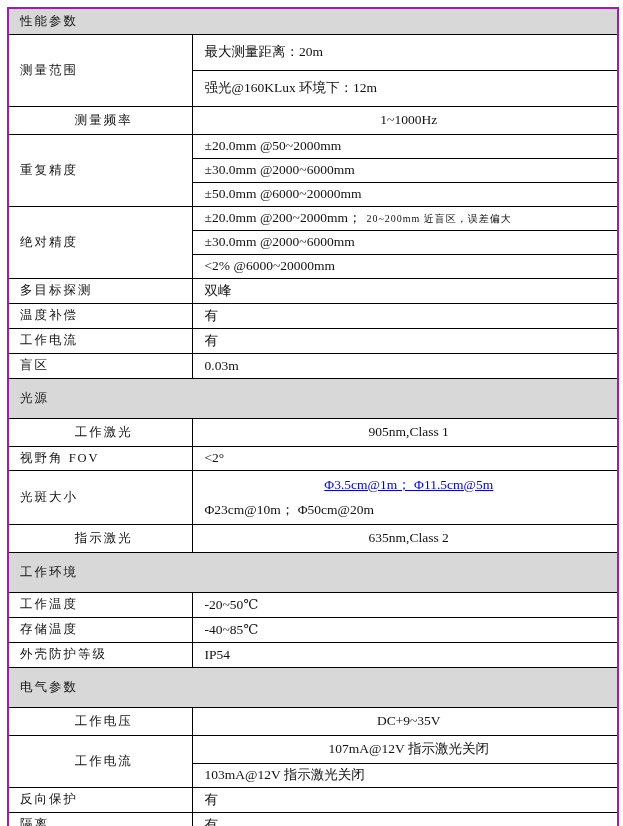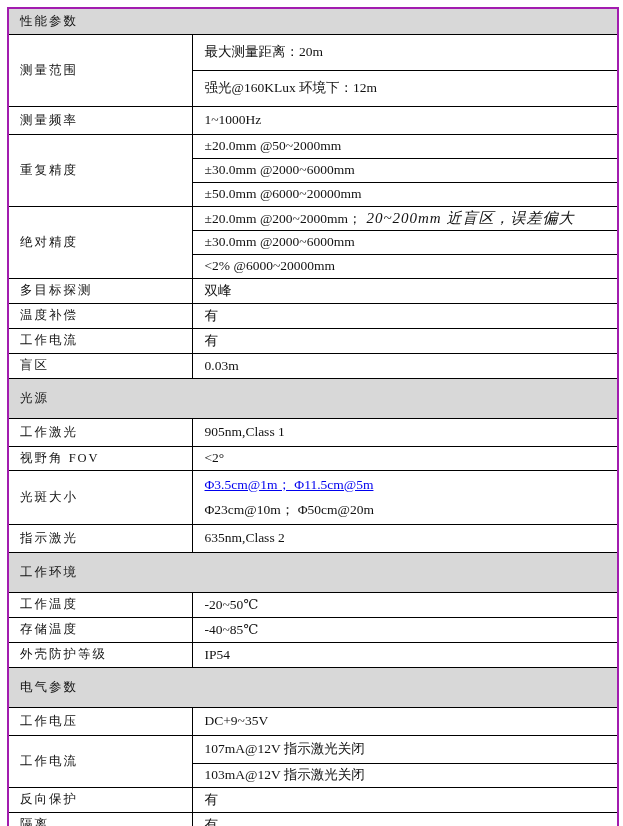--- a/index.html
+++ b/index.html
@@ -33,35 +33,35 @@
     font-size:13.5px;
   }
   td.sechead{
     background:#d8d8d8;
     padding:2px 4px 2px 11px;
     font-size:12.5px;
     letter-spacing:2px;
   }
   tr{height:25px;}
   tr.h36{height:36px;}
-  tr.h28{height:28px;}
+  tr.h28{height:28px;text-align:center;}
   tr.h24{height:24px;}
   tr.h54{height:54px;}
   tr.hsec{height:40px;}
   tr.hsec26{height:26px;}
   .note{
-    font-size:15px;
+    font-size:10px;
     letter-spacing:1px;
     margin-left:5px;
-    font-style:italic;
   }
   .linkline{
     color:#0000ee;
     text-decoration:underline;
     margin-bottom:7px;
+    text-align:center;
   }
   .plainline{margin-top:0;font-family:Liberation Serif, serif;}
 </style>
 </head>
 <body>
 
 <div class="sheet">
   <table class="spec">
     <colgroup>
         <col class="c1">

